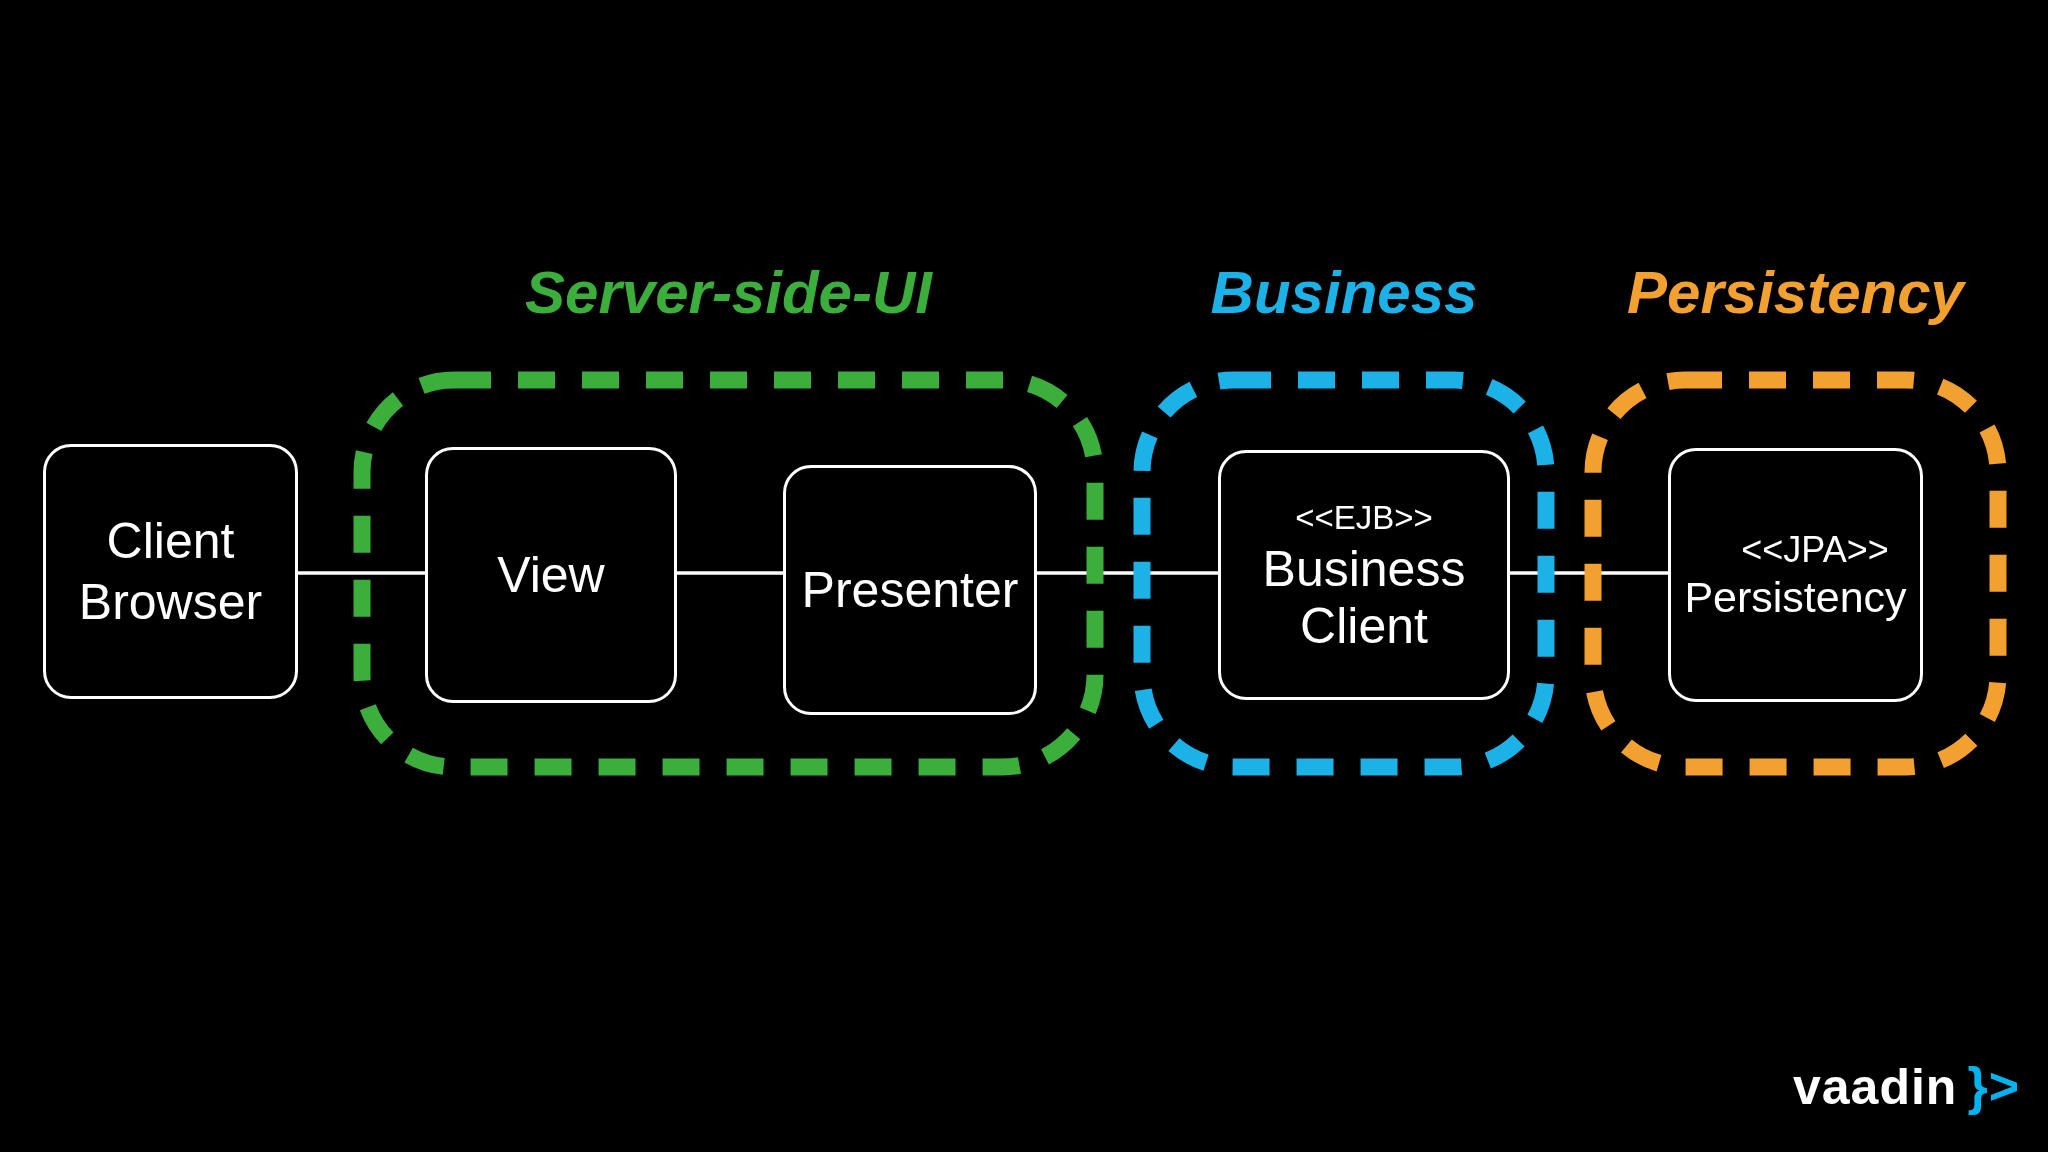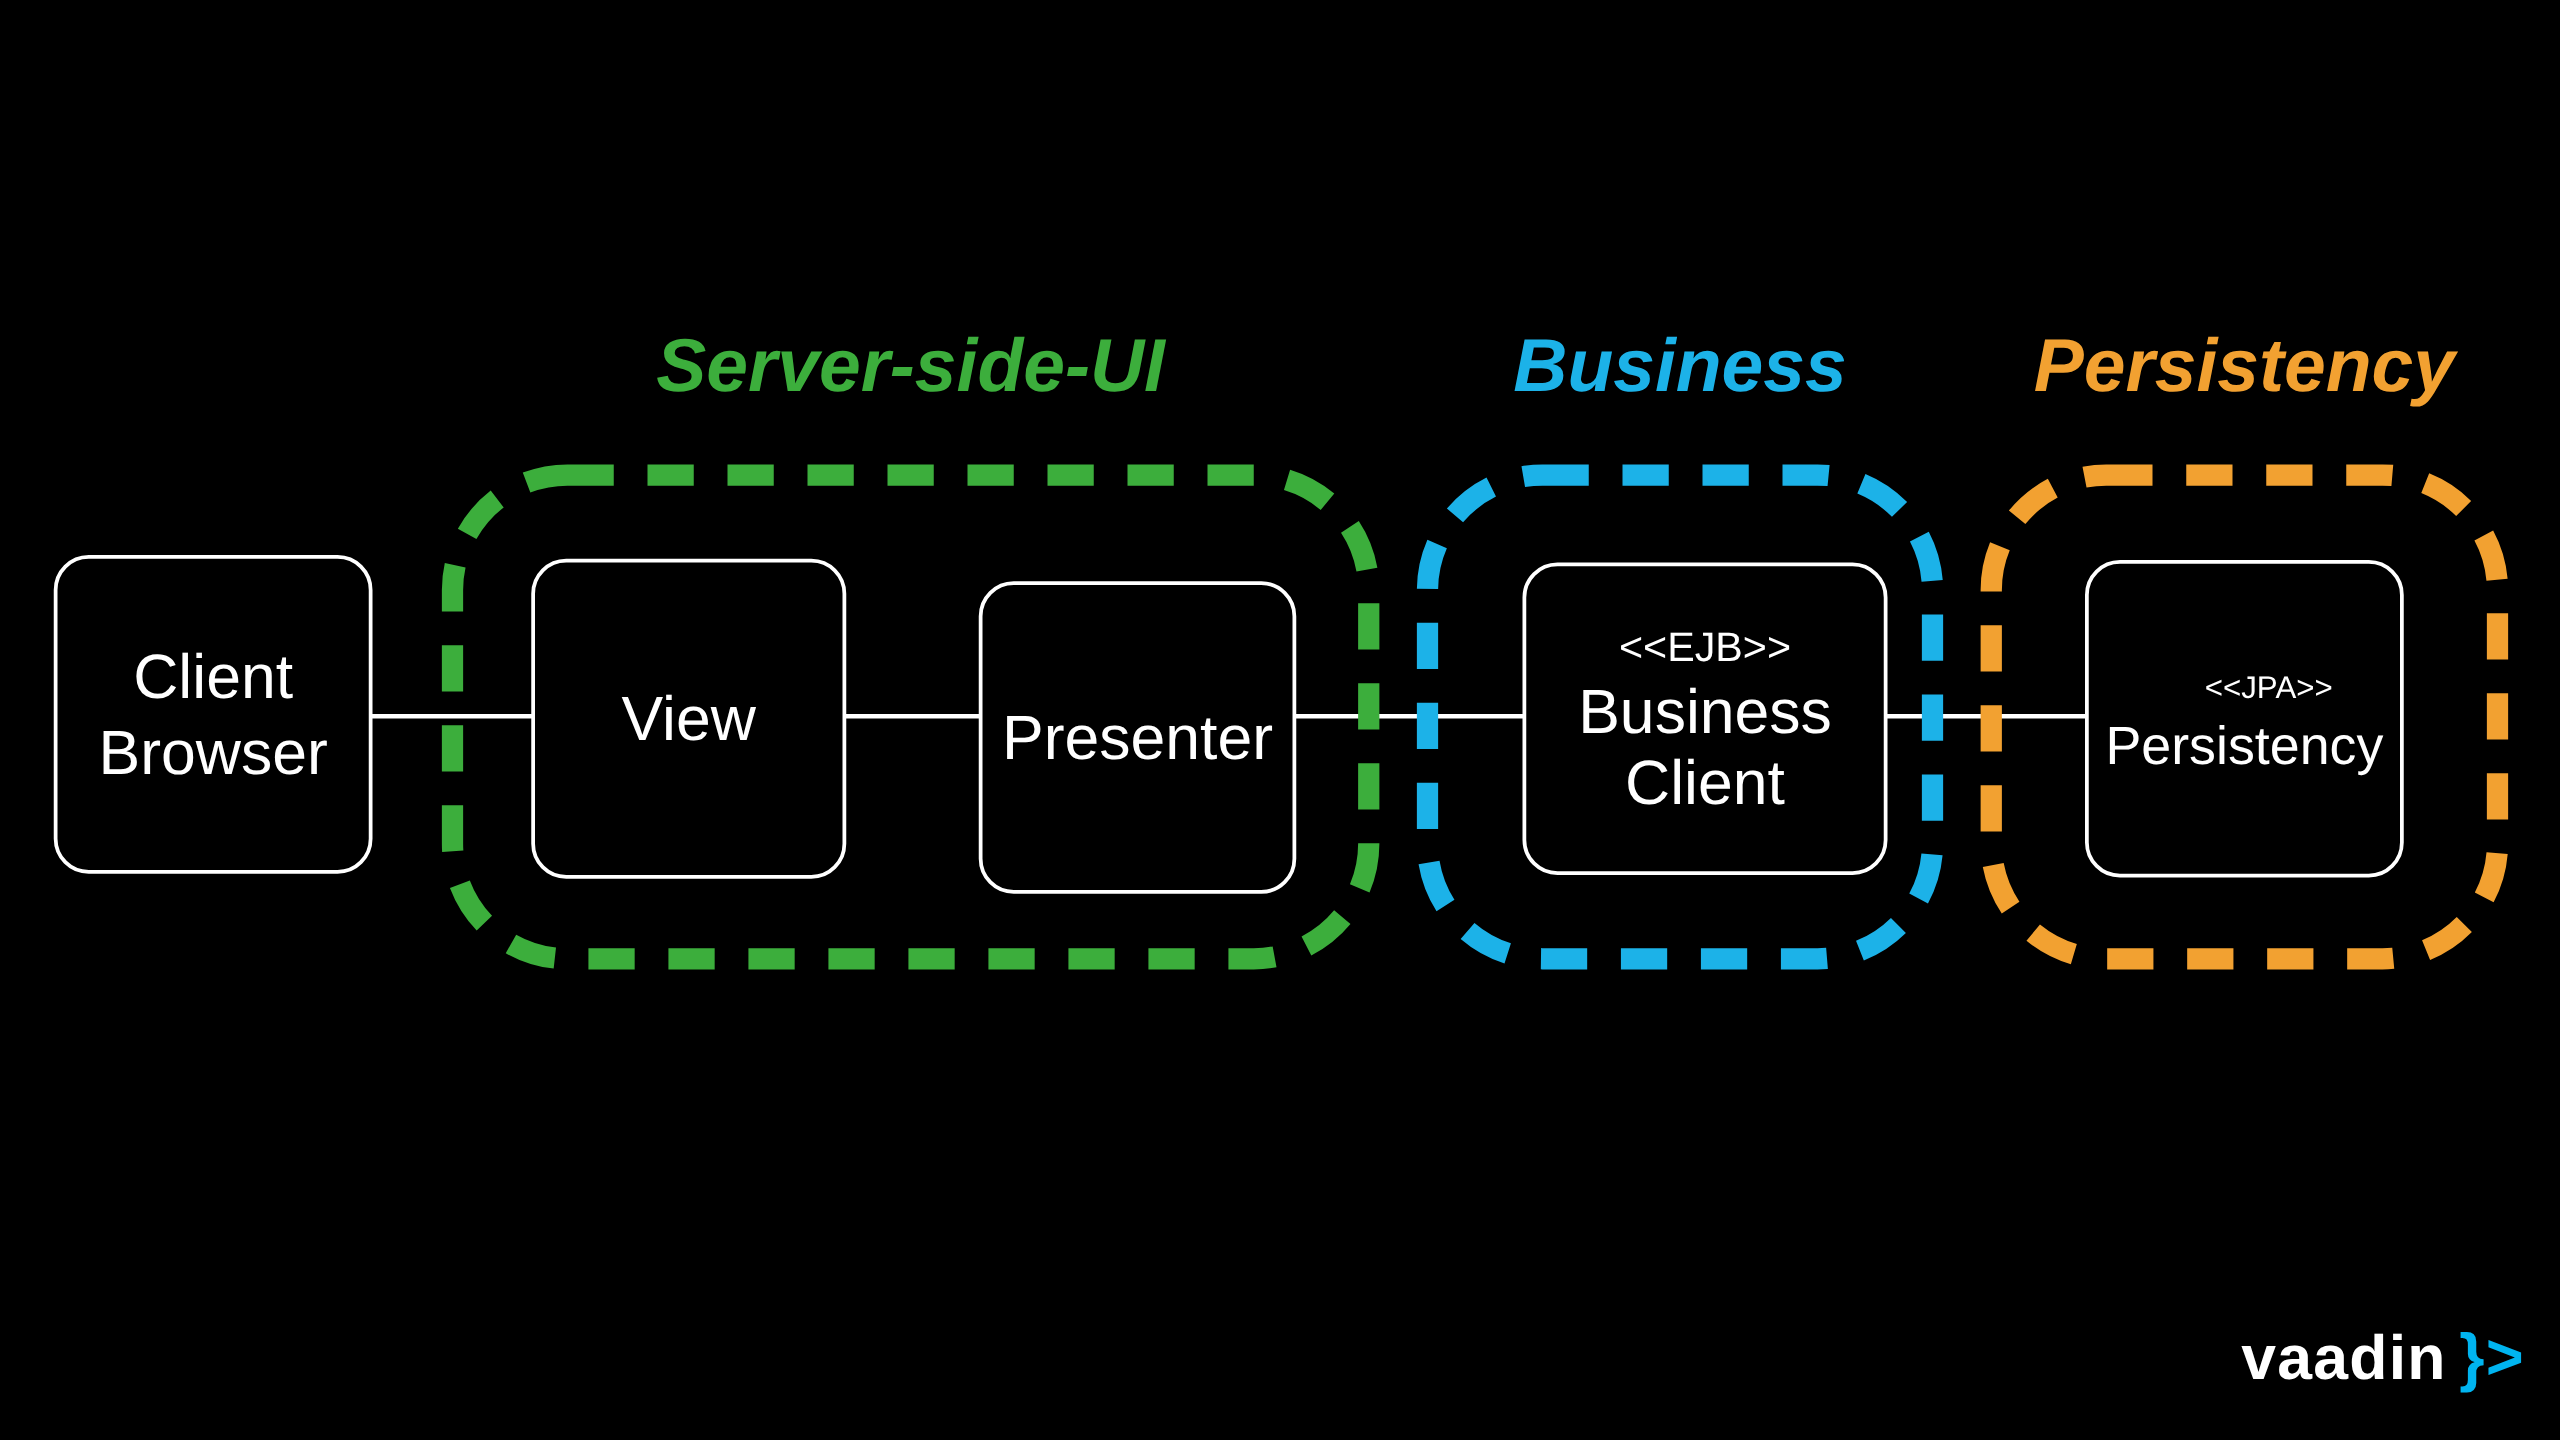--- a/index.html
+++ b/index.html
@@ -55,21 +55,21 @@
     font-weight: 300;
   }
   .node .label      { font-size: 50px; line-height: 61px; }
   .node .stereotype { font-size: 33px; line-height: 46px; }
   .node-client    { left: 43px;   top: 444px; width: 255px; height: 255px; }
   .node-view      { left: 425px;  top: 447px; width: 252px; height: 256px; }
   .node-presenter { left: 783px;  top: 450px; width: 254px; height: 250px; margin-top: 15px; }
   .node-ejb       { left: 1218px; top: 450px; width: 292px; height: 250px; }
   .node-ejb .label { line-height: 57px; }
   .node-jpa       { left: 1668px; top: 448px; width: 255px; height: 254px; }
-  .node-jpa .stereotype { font-size: 25px; line-height: 44px; margin-left: 39px; }
+  .node-jpa .stereotype { font-size: 36px; line-height: 44px; margin-left: 39px; }
   .node-jpa .label { font-size: 43px; line-height: 50px; }
   
   .logo {
     position: absolute;
     left: 1793px;
     top: 1056px;
     height: 60px;
     line-height: 60px;
     font-size: 50px;
     font-weight: bold;

